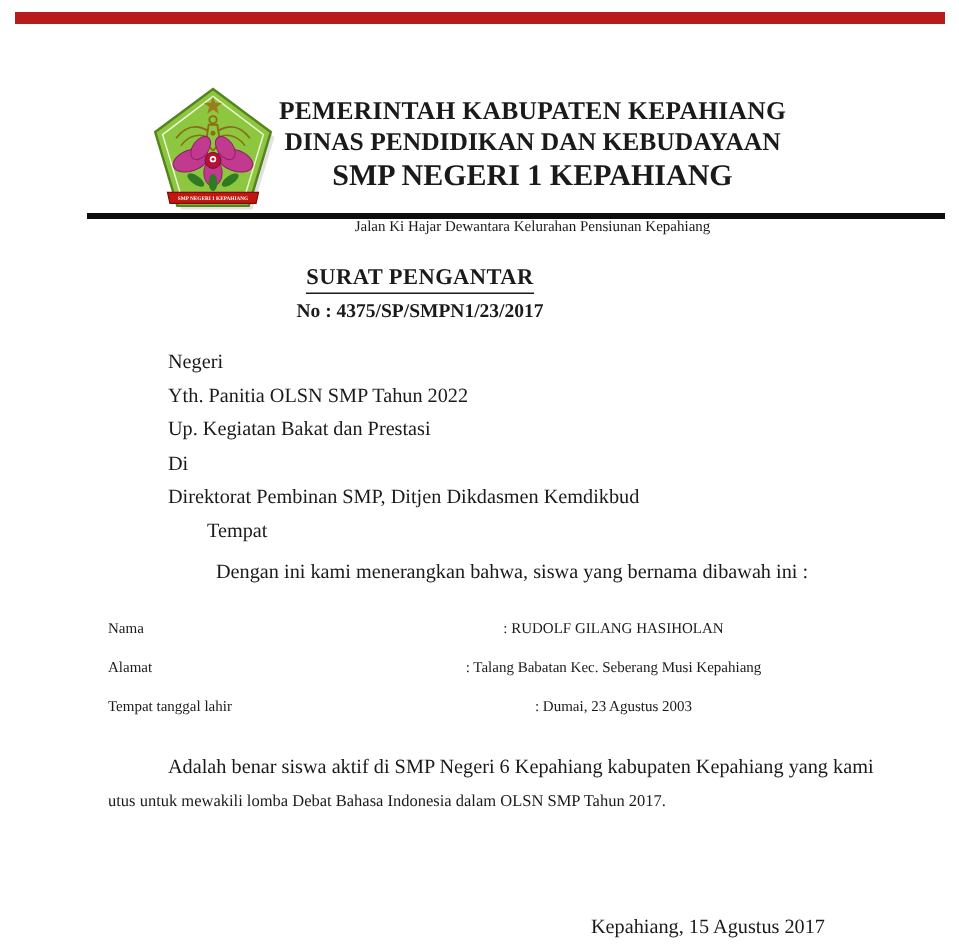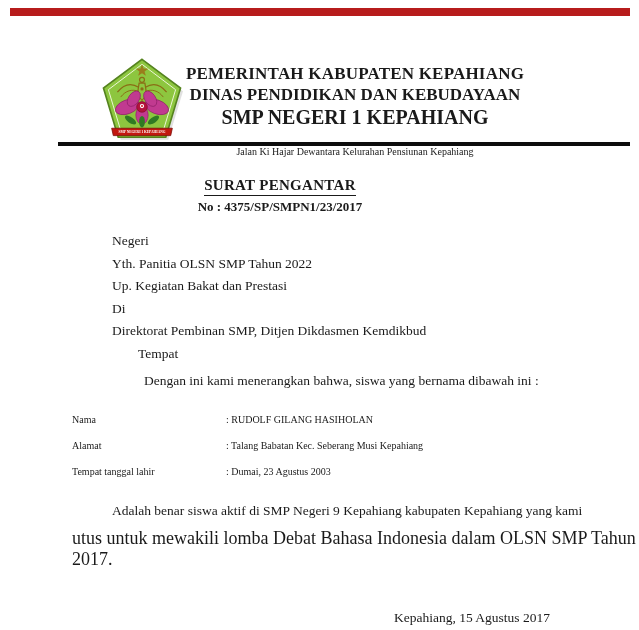--- a/index.html
+++ b/index.html
@@ -30,24 +30,24 @@
   .titleblock .num{font-size:13px;font-weight:bold;margin-top:3px;}
   
   .recipient{left:112px;top:230px;font-size:13.5px;line-height:22.5px;}
   .recipient .place{padding-left:26px;}
   
   .intro{left:112px;top:373px;font-size:13.5px;margin-left:32px;}
   
   .fields{left:72px;top:414px;width:520px;font-size:10px;}
   .fields .row{display:flex;height:26px;align-items:flex-start;}
   .fields .label{width:154px;flex:none;}
-  .fields .value{flex:1;}
+  .fields .value{flex:1;text-align:center;}
   
   .closing1{left:112px;top:503px;font-size:13.5px;}
-  .closing2{left:72px;top:528px;font-size:18px;}
+  .closing2{left:72px;top:528px;font-size:11px;}
   
   .dateline{left:394px;top:610px;font-size:13.5px;}
 </style>
 </head>
 <body>
 
 <div class="abs topbar"></div>
 
 <div class="abs logo">
   <svg viewBox="0 0 100 108" aria-hidden="true">
@@ -119,16 +119,16 @@
   <div class="row">
     <span class="label">Alamat</span>
     <span class="value">: Talang Babatan Kec. Seberang Musi Kepahiang</span>
   </div>
   <div class="row">
     <span class="label">Tempat tanggal lahir</span>
     <span class="value">: Dumai, 23 Agustus 2003</span>
   </div>
 </div>
 
-<div class="abs closing1">Adalah benar siswa aktif di SMP Negeri 9 Kepahiang kabupaten Kepahiang yang kami</div>
+<div class="abs closing1">Adalah benar siswa aktif di SMP Negeri 6 Kepahiang kabupaten Kepahiang yang kami</div>
 <div class="abs closing2">utus untuk mewakili lomba Debat Bahasa Indonesia dalam OLSN SMP Tahun 2017.</div>
 
 <div class="abs dateline">Kepahiang, 15 Agustus 2017</div>
 
 </body></html>

